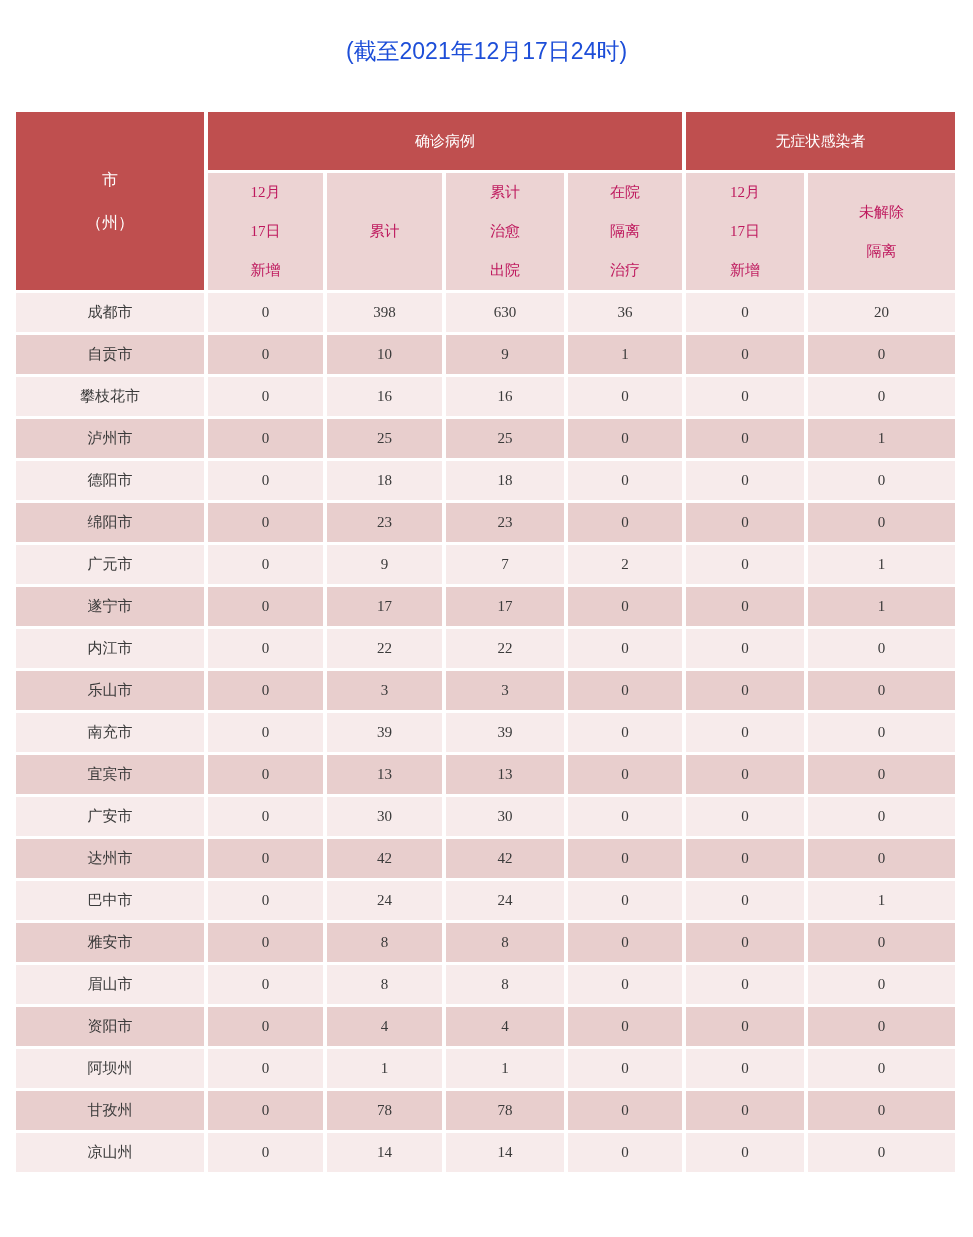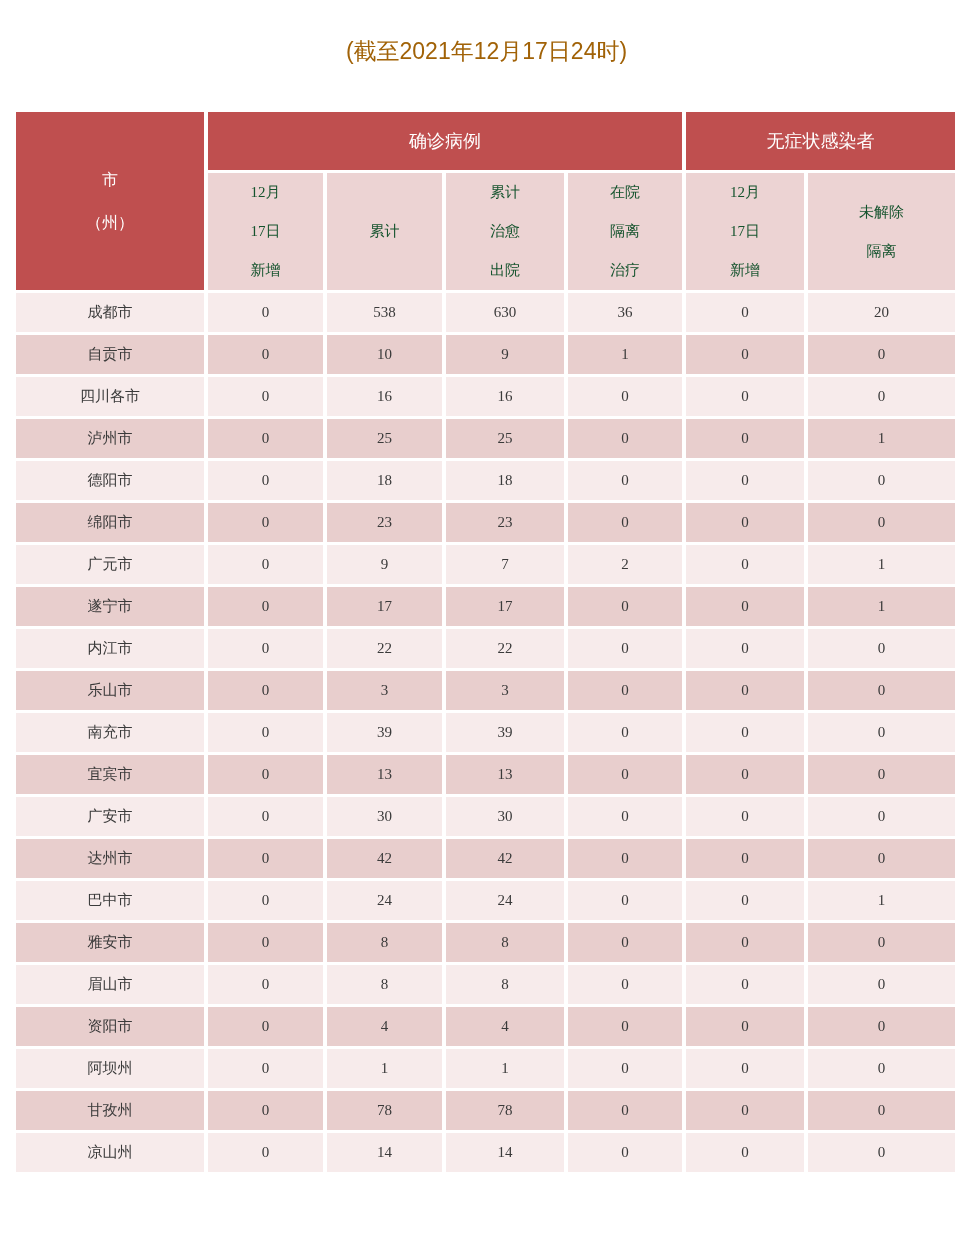--- a/index.html
+++ b/index.html
@@ -22,21 +22,21 @@
     color: #e00000;
     font-family: "Liberation Sans", "DejaVu Sans", sans-serif;
     font-weight: bold;
     font-size: 27px;
     line-height: 34px;
     padding: 2px 8px;
   }
   .subtitle {
     text-align: center;
     margin-top: 14px;
-    color: #a16207;
+    color: #1d4ed8;
     font-family: "Liberation Sans", "DejaVu Sans", sans-serif;
     font-size: 23px;
     line-height: 26px;
   }
   table.covid {
     margin: 45px 0 0 12px;
     border-collapse: separate;
     border-spacing: 4px 3px;
     table-layout: fixed;
     width: 947px;
@@ -44,33 +44,33 @@
   table.covid th, table.covid td {
     text-align: center;
     vertical-align: middle;
     padding: 0;
     overflow: hidden;
   }
   .group-h {
     background: #bf4f4f;
     color: #ffffff;
     font-weight: normal;
-    font-size: 18px;
+    font-size: 15px;
     height: 58px;
   }
   .city-h {
     background: #bf4f4f;
     color: #ffffff;
     font-weight: normal;
     font-size: 16px;
   }
   .city-h div { line-height: 43px; }
   .sub-h {
     background: #ecd3d3;
-    color: #14532d;
+    color: #be185d;
     font-weight: normal;
     font-size: 15px;
     height: 114px;
     margin-left: 36px;
   }
   .sub-h div { line-height: 39px; }
   tbody td {
     height: 39px;
     font-size: 15px;
     color: #3a3a3a;
@@ -131,37 +131,37 @@
         <th class="sub-h">
           <div>未解除</div>
           <div>隔离</div>
         </th>
       </tr>
   </thead>
   <tbody id="table-body">
       <tr>
         <td>成都市</td>
         <td>0</td>
-        <td>538</td>
+        <td>398</td>
         <td>630</td>
         <td>36</td>
         <td>0</td>
         <td>20</td>
       </tr>
       <tr>
         <td>自贡市</td>
         <td>0</td>
         <td>10</td>
         <td>9</td>
         <td>1</td>
         <td>0</td>
         <td>0</td>
       </tr>
       <tr>
-        <td>四川各市</td>
+        <td>攀枝花市</td>
         <td>0</td>
         <td>16</td>
         <td>16</td>
         <td>0</td>
         <td>0</td>
         <td>0</td>
       </tr>
       <tr>
         <td>泸州市</td>
         <td>0</td>

